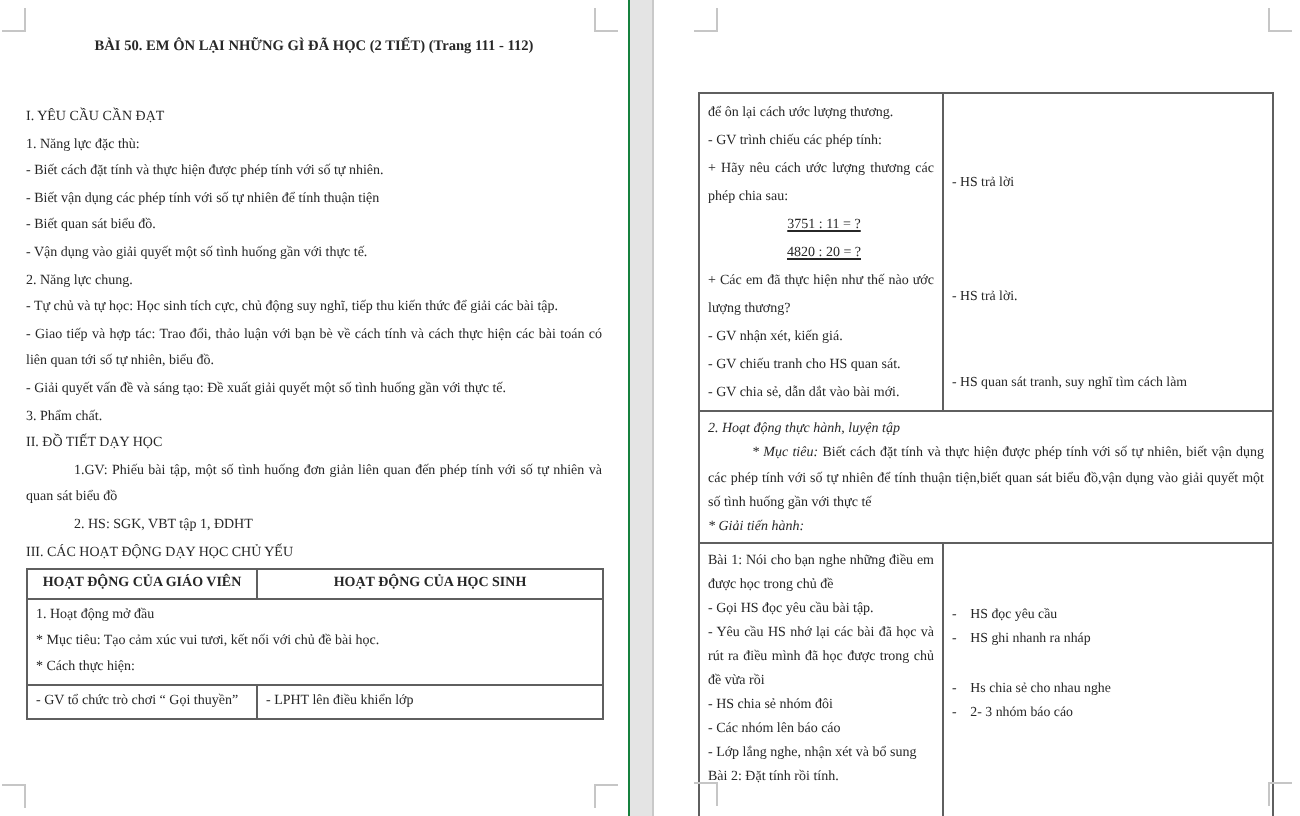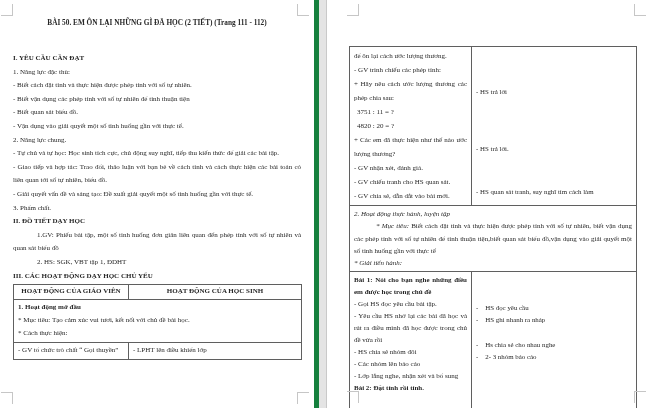--- a/index.html
+++ b/index.html
@@ -3,34 +3,34 @@
 <meta charset="utf-8">
 <style>
   html,body{margin:0;padding:0;}
   body{
     width:650px;height:408px;position:relative;overflow:hidden;
     background:#e4e4e4;
     font-family:"Liberation Serif","DejaVu Serif",serif;
     color:#272727;
   }
   .page{position:absolute;top:0;bottom:0;background:#ffffff;}
-  .page-left{left:0;width:314px;border-right:5px solid #15803d;}
+  .page-left{left:0;width:314px;border-right:1px solid #15803d;}
   .page-right{left:326px;width:324px;border-left:1px solid #c9c9c9;}
 
   
   .crop{position:absolute;width:11px;height:11px;}
   .crop.tl{border-right:1px solid #c6c6c6;border-bottom:1px solid #c6c6c6;}
   .crop.tr{border-left:1px solid #c6c6c6;border-bottom:1px solid #c6c6c6;}
   .crop.bl{border-right:1px solid #c6c6c6;border-top:1px solid #c6c6c6;}
   .crop.br{border-left:1px solid #c6c6c6;border-top:1px solid #c6c6c6;}
 
   .content-left{position:absolute;left:13px;top:16px;width:288px;}
   p{margin:0;font-size:7px;line-height:13.6px;text-align:justify;}
   .title{font-weight:bold;text-align:center;font-size:7.3px;margin-bottom:22px;line-height:14px;}
-  .b{font-weight:bold;}
+  .b{font-weight:normal;}
   .i{font-style:italic;}
   .bi{font-weight:normal;font-style:italic;}
   .ind{text-indent:24px;}
 
   table{border-collapse:collapse;table-layout:fixed;}
   td{border:1px solid #5f5f5f;vertical-align:top;padding:1px 4px;}
   td p{font-size:7px;}
 
   .tbl-left{width:288px;margin-top:1px;}
   .tbl-left .c1{width:115px;}
@@ -39,21 +39,21 @@
   .tbl-left td.hdr p{text-align:center;font-size:7px;line-height:9px;}
   .tbl-left .merged{height:40px;}
   .tbl-left .merged p{line-height:13px;}
   .tbl-left .rowlast{height:13px;}
 
   .tbl-right{position:absolute;left:22px;top:22px;width:287px;margin-top:24px;}
   .tbl-right .c1{width:122px;}
   .tbl-right .c2{width:165px;}
   .tbl-right td{padding:2px 4px;}
   .r1-gv p{line-height:14px;}
-  .r1-gv .math{padding-left:3px;text-align:left;}
+  .r1-gv .math{padding-left:3px;text-align:center;text-decoration:underline;}
   .r1-hs p{line-height:14px;white-space:nowrap;font-size:6.9px;}
   .r1-hs .m1{margin-top:36px;}
   .r1-hs .m2{margin-top:43px;}
   .r1-hs .m3{margin-top:29px;}
   .r2 p{line-height:12.3px;}
   .r2 .goal{text-indent:22px;}
   .r3-gv p{line-height:12px;}
   .r3-hs p{line-height:12px;white-space:pre-wrap;font-size:6.9px;}
   .r3-hs .m1{margin-top:28px;}
   .r3-hs .m3{margin-top:13px;}
@@ -96,21 +96,21 @@
       </tr>
       <tr>
         <td colspan="2" class="merged">
           <p class="b">1. Hoạt động mở đầu</p>
           <p>* Mục tiêu: Tạo cảm xúc vui tươi, kết nối với chủ đề bài học.</p>
           <p>* Cách thực hiện:</p>
         </td>
       </tr>
       <tr>
         <td class="rowlast">
-          <p>- GV tổ chức trò chất “ Gọi thuyền”</p>
+          <p>- GV tổ chức trò chơi “ Gọi thuyền”</p>
         </td>
         <td class="rowlast">
           <p>- LPHT lên điều khiển lớp</p>
         </td>
       </tr>
     </tbody>
       </table>
   </div>
 </div>
 
@@ -122,21 +122,21 @@
       </colgroup>
     <tbody>
         <tr style="height:159px;">
       <td class="r1-gv">
         <p>để ôn lại cách ước lượng thương.</p>
         <p>- GV trình chiếu các phép tính:</p>
         <p>+ Hãy nêu cách ước lượng thương các phép chia sau:</p>
         <p class="math">3751 : 11 = ?</p>
         <p class="math">4820 : 20 = ?</p>
         <p>+ Các em đã thực hiện như thế nào ước lượng thương?</p>
-        <p>- GV nhận xét, đánh giá.</p>
+        <p>- GV nhận xét, kiến giá.</p>
         <p>- GV chiếu tranh cho HS quan sát.</p>
         <p>- GV chia sẻ, dẫn dắt vào bài mới.</p>
       </td>
       <td class="r1-hs">
         <p class="m1">- HS trả lời</p>
         <p class="m2">- HS trả lời.</p>
         <p class="m3">- HS quan sát tranh, suy nghĩ tìm cách làm</p>
       </td>
     </tr>
     <tr style="height:66px;">

